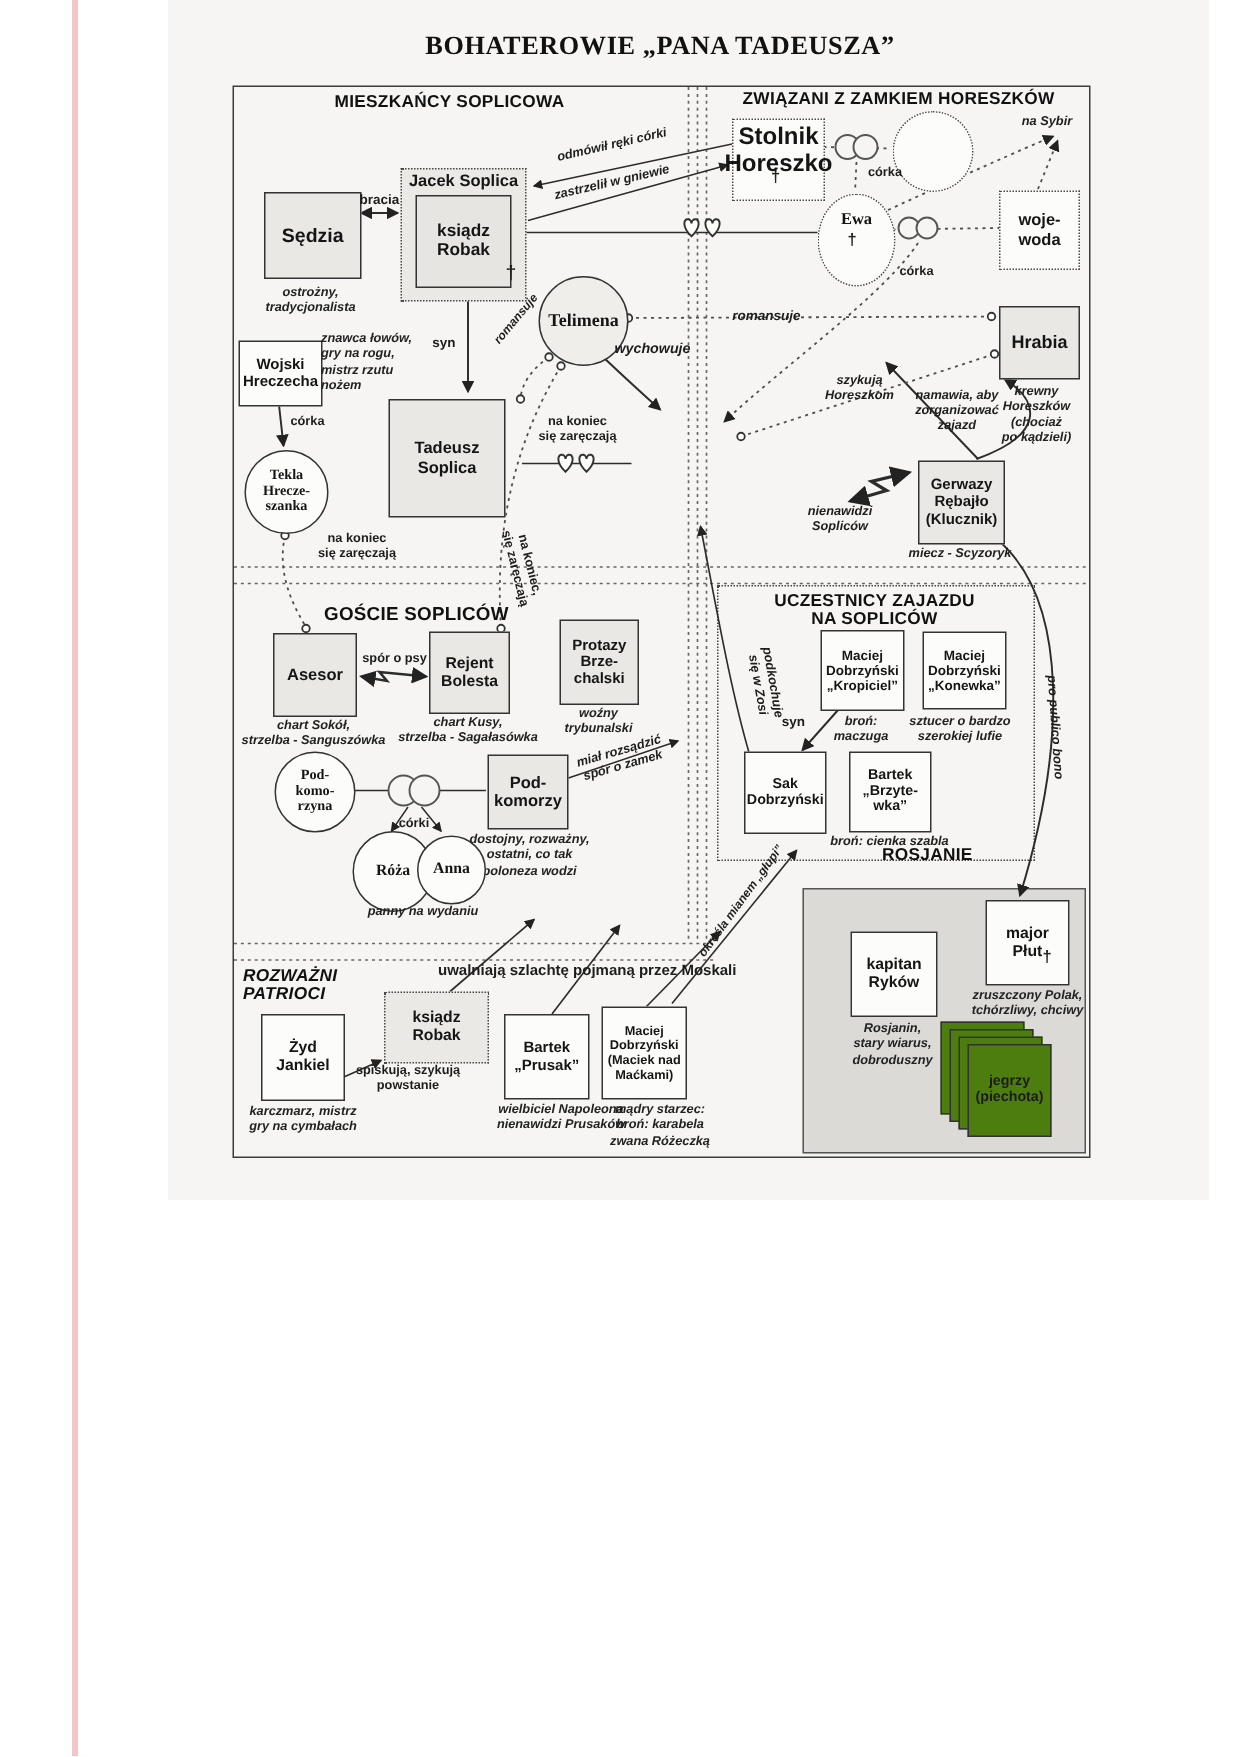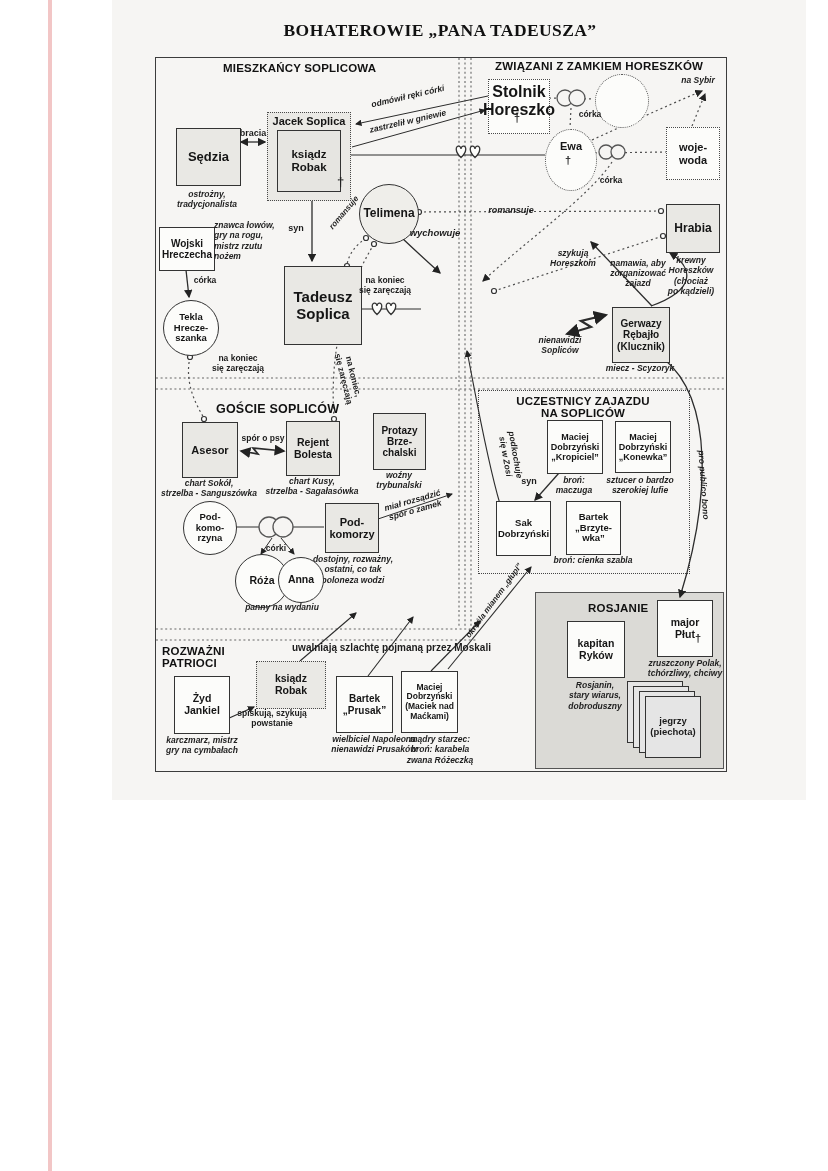--- a/index.html
+++ b/index.html
@@ -8,30 +8,30 @@
   .scan{position:absolute;left:112px;top:0;width:694px;height:800px;background:#f6f5f3;}
   .margin-line{position:absolute;left:48px;top:0;width:4px;height:1171px;background:#f2c6c6;}
   .title{position:absolute;left:155px;top:20px;width:570px;text-align:center;
          font-family:"Liberation Serif",serif;font-weight:bold;font-size:17.5px;letter-spacing:.4px;color:#111;}
   .frame{position:absolute;left:155px;top:57px;width:570px;height:713px;border:1.6px solid #3c3c3c;}
   .sec{position:absolute;font-weight:bold;font-size:11.5px;letter-spacing:.2px;white-space:pre-line;color:#111;}
   .n{position:absolute;border:1.5px solid #333;background:#e9e8e4;display:flex;align-items:center;justify-content:center;
      text-align:center;font-weight:bold;white-space:pre-line;line-height:1.12;color:#151515;}
   .white{background:#fcfcfa;}
   .d{border:1.6px dotted #4a4a4a;}
-  .c{border-radius:50%;}
+  .c{border-radius:50%;font-family:Liberation Serif, serif;}
   .note{position:absolute;font-style:italic;font-weight:bold;font-size:8.5px;line-height:1.22;text-align:center;
         white-space:pre-line;color:#222;}
   .lab{position:absolute;font-weight:bold;font-size:8.5px;line-height:1.15;text-align:center;white-space:pre-line;color:#1d1d1d;}
   .it{font-style:italic;}
   .cross{position:absolute;font-weight:bold;font-size:13px;color:#222;line-height:1;}
   svg.edges{position:absolute;left:0;top:0;pointer-events:none;}
   .uczestnicy{position:absolute;left:478px;top:390px;width:210px;height:182px;border:1.7px dotted #444;}
   .rosjanie{position:absolute;left:535px;top:592px;width:187px;height:175px;border:1.5px solid #555;background:#dbdad6;}
-  .jegrzy-sq{position:absolute;width:54px;height:60px;border:1.4px solid #333;background:#e5e5e5;}
+  .jegrzy-sq{position:absolute;width:54px;height:60px;border:1.4px solid #333;background:#4d7c0f;}
 </style>
 </head>
 <body>
 
 <div class="page">
   <div class="scan"></div>
   <div class="margin-line"></div>
 
   <div class="title">BOHATEROWIE „PANA TADEUSZA”</div>
   <div class="frame"></div>
@@ -125,22 +125,22 @@
       <path d="M377 314.5 C370.5 308.5 371.5 302.5 375 303.2 C376.2 303.5 377 305 377 306 C377 305 377.8 303.5 379 303.2 C382.5 302.5 383.5 308.5 377 314.5 Z"></path>
       <path d="M391 314.5 C384.5 308.5 385.5 302.5 389 303.2 C390.2 303.5 391 305 391 306 C391 305 391.8 303.5 393 303.2 C396.5 302.5 397.5 308.5 391 314.5 Z"></path>
     </g>
   </svg>
 
   <div class="sec" style="left:223px;top:62px;">MIESZKAŃCY SOPLICOWA</div>
   <div class="sec" style="left:495px;top:60px;">ZWIĄZANI Z ZAMKIEM HORESZKÓW</div>
   <div class="sec" style="left:216px;top:402px;font-size:12.5px;">GOŚCIE SOPLICÓW</div>
   <div class="sec" style="left:478px;top:395px;width:210px;text-align:center;">UCZESTNICY ZAJAZDU
 NA SOPLICÓW</div>
-  <div class="sec" style="left:544px;top:602px;padding-left:44px;">ROSJANIE</div>
-  <div class="sec" style="left:162px;top:645px;">ROZWAŻNI
+  <div class="sec" style="left:544px;top:564px;padding-left:44px;">ROSJANIE</div>
+  <div class="sec" style="left:162px;top:645px;font-style:italic;">ROZWAŻNI
 PATRIOCI</div>
 
   <div class="n" style="left:176px;top:128px;width:63px;height:56px;font-size:13px;">Sędzia</div>
   <div class="note" style="left:158px;top:189px;width:98px;">ostrożny,
 tradycjonalista</div>
 
   <div class="n d" style="left:267px;top:112px;width:82px;height:85px;background:#eae9e5;align-items:flex-start;font-size:11px;padding-top:2px;">Jacek Soplica</div>
   <div class="n" style="left:277px;top:130px;width:62px;height:60px;font-size:11.5px;background:#e6e5e1;">ksiądz
 Robak</div>
   <div class="cross" style="left:337px;top:175px;">†</div>
@@ -149,21 +149,21 @@
 Hreczecha</div>
   <div class="note" style="left:214px;top:220px;width:62px;text-align:left;">znawca łowów,
 gry na rogu,
 mistrz rzutu
 nożem</div>
 
   <div class="n c white" style="left:163px;top:300px;width:54px;height:54px;font-size:9.5px;">Tekla
 Hrecze-
 szanka</div>
 
-  <div class="n" style="left:284px;top:266px;width:76px;height:77px;font-size:15px;">Tadeusz
+  <div class="n" style="left:259px;top:266px;width:76px;height:77px;font-size:11px;">Tadeusz
 Soplica</div>
 
   <div class="n c" style="left:359px;top:184px;width:58px;height:58px;font-size:12px;background:#efeeea;">Telimena</div>
 
 
   <div class="n d white" style="left:488px;top:79px;width:60px;height:50px;font-size:16px;align-items:flex-start;padding-top:3px;">Stolnik
 Horeszko</div>
   <div class="cross" style="left:514px;top:113px;font-size:11px;">†</div>
 
   <div class="n c d white" style="left:595px;top:74px;width:52px;height:52px;"></div>

